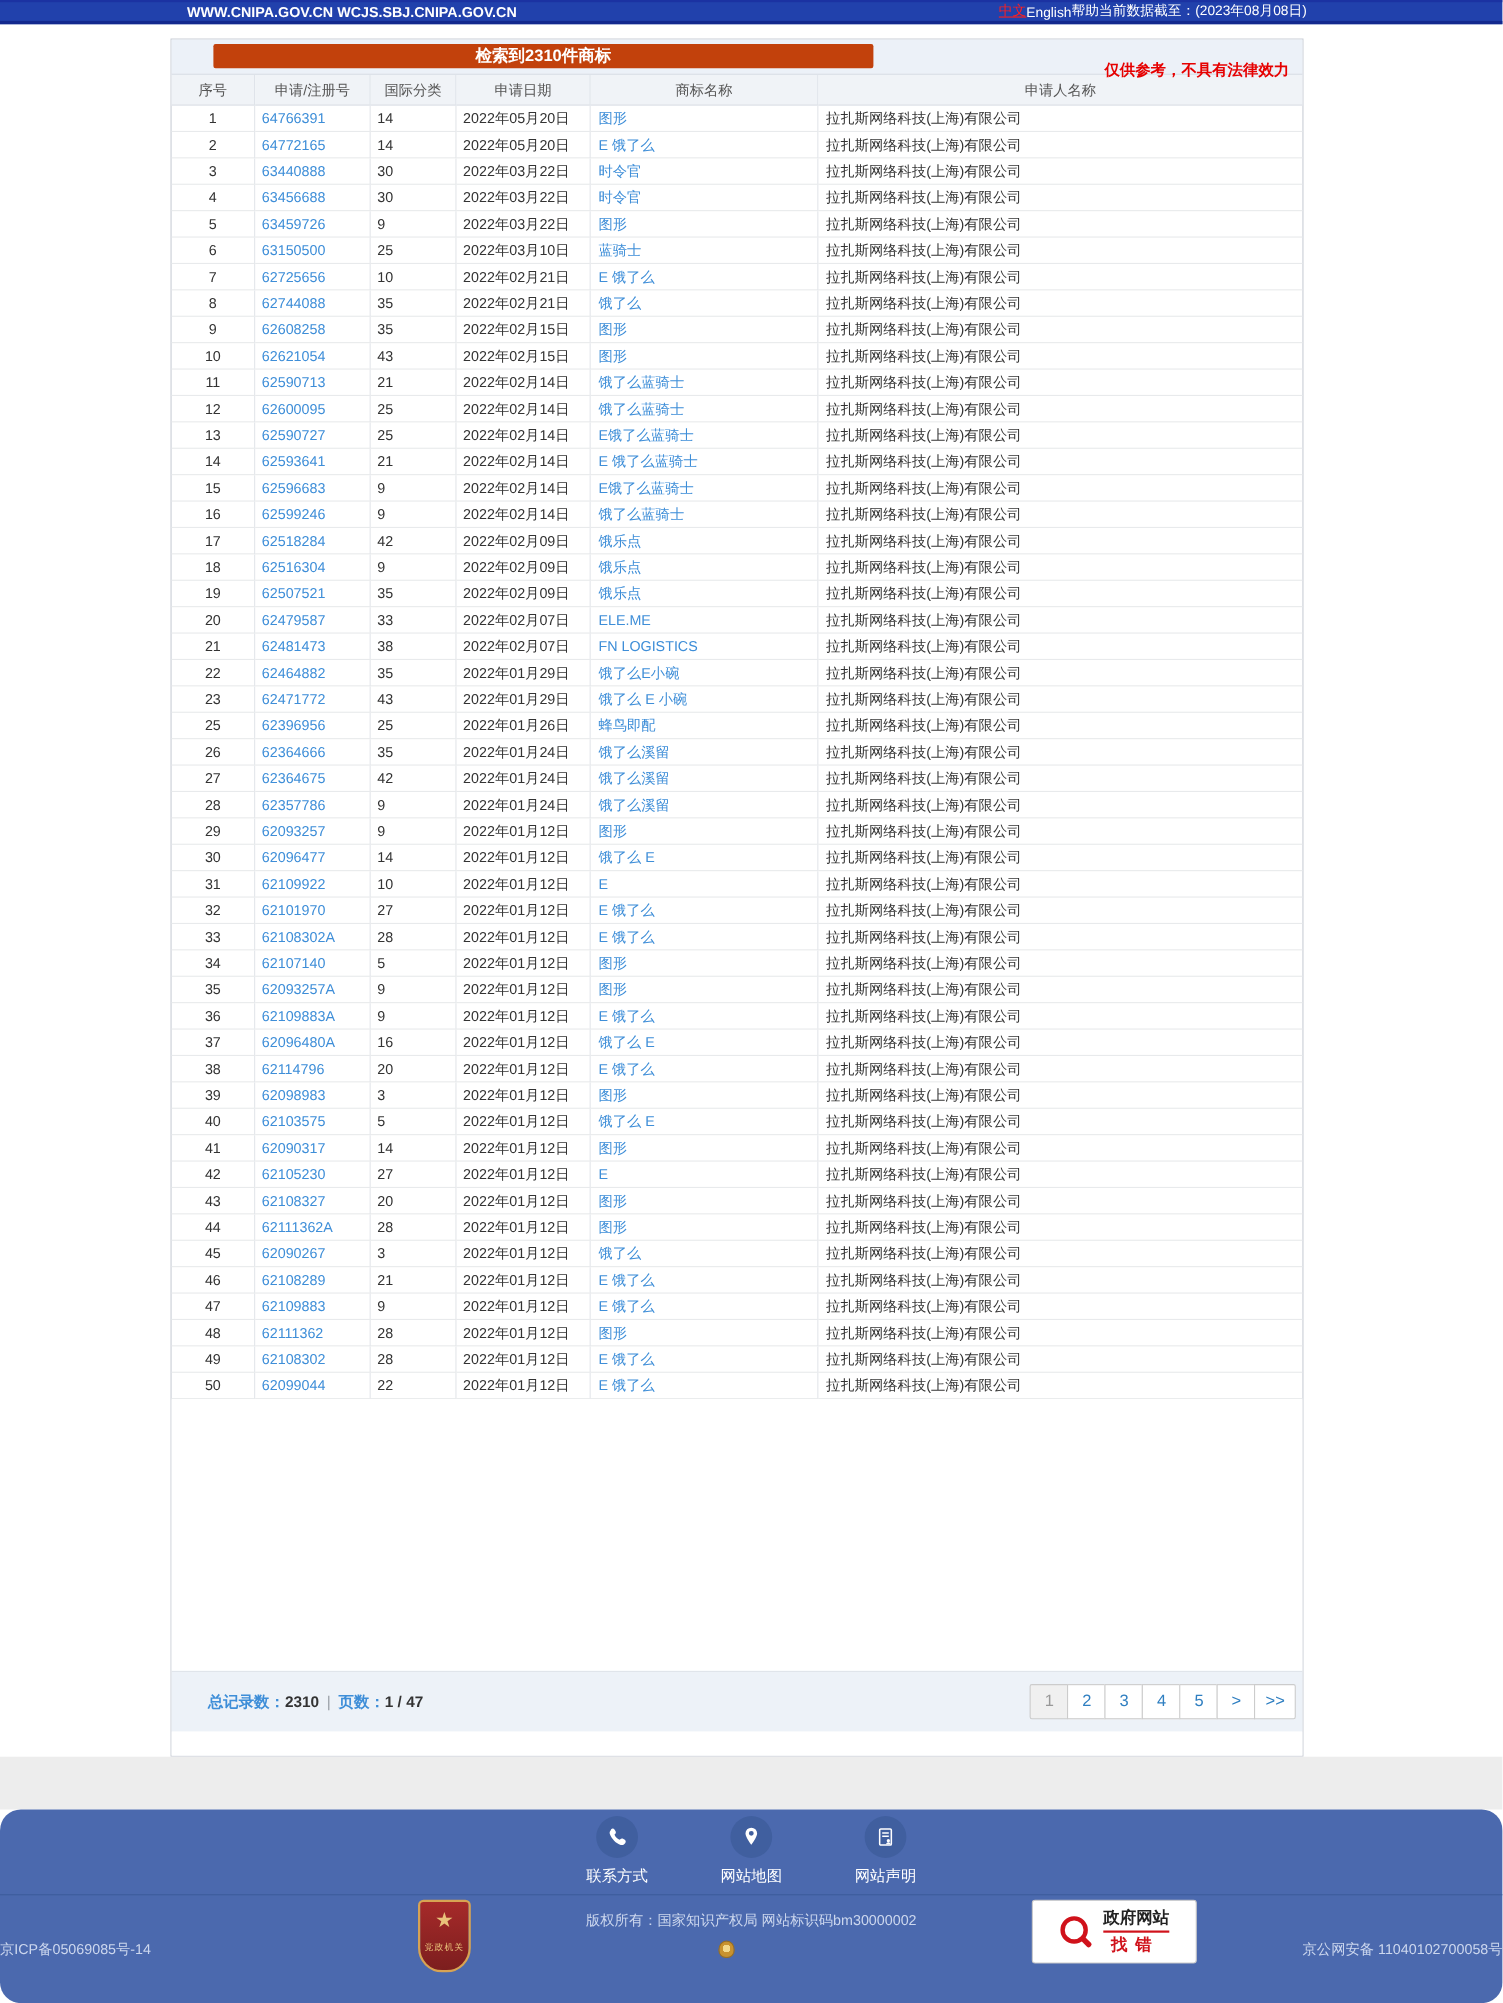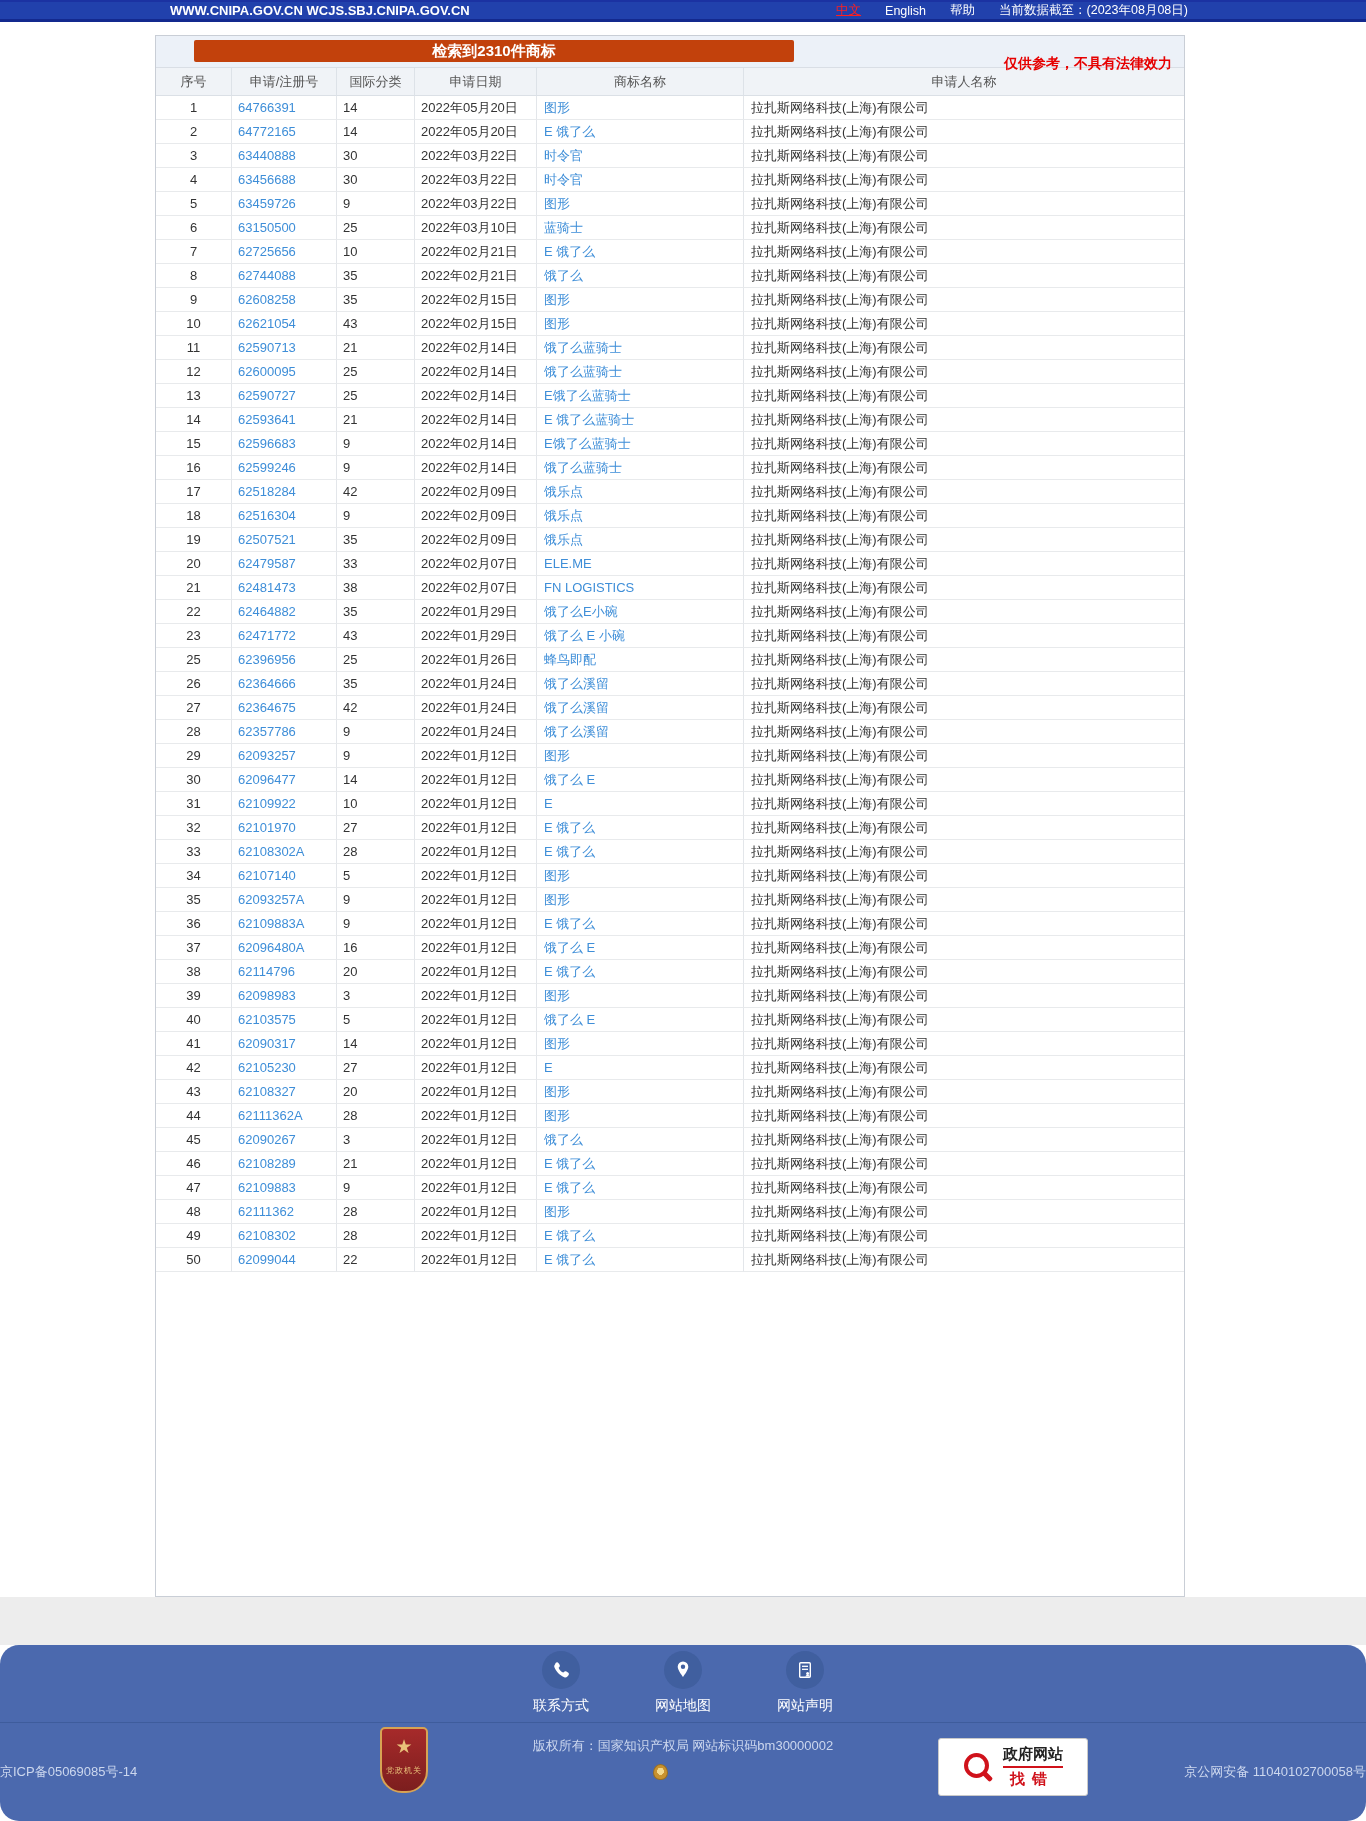--- a/index.html
+++ b/index.html
@@ -7,21 +7,21 @@
   body {
     width:1366px; height:1821px; position:relative; overflow:hidden;
     background:#ffffff;
     font-family:"Liberation Sans","DejaVu Sans",sans-serif;
   }
   
   .navbar{ height:22px; background:#2141ac; border-top:2px solid #1b32a2; border-bottom:3px solid #13298e; }
   .nav-inner{ width:1045px; margin-left:155px; padding:0 12px 0 15px; height:17px;
     display:flex; justify-content:space-between; align-items:center; }
   .nav-url{ color:#fff; font-weight:bold; font-size:13px; white-space:nowrap; }
-  .nav-right{ display:flex; gap:24px; align-items:center; font-size:12.5px; color:#fff; white-space:nowrap; }
+  .nav-right{ display:flex; align-items:center; font-size:12.5px; color:#fff; white-space:nowrap; }
   .nav-right .lang-zh{ color:#ff1f1f; text-decoration:underline; cursor:pointer; }
   .nav-right .nav-link{ cursor:pointer; }
   
   .container{ position:absolute; left:155px; top:35px; width:1030px; height:1562px;
     background:#fff; border:1px solid #c9ced6; display:flex; flex-direction:column; }
   .info-strip{ flex:0 0 32px; background:#ecf1f8; border-bottom:1px solid #d9dee5; position:relative; }
   .result-btn{ position:absolute; left:38px; top:4px; width:600px; height:22px; background:#c2410c;
     border-radius:2px; color:#fff; font-size:15px; text-align:center; line-height:22px;font-weight:bold; }
   .disclaimer{ position:absolute; right:12px; top:12px; line-height:31px; color:#e60000; font-weight:bold; font-size:14px; }
   
@@ -62,21 +62,21 @@
   .copy2{ text-align:center; margin-top:8px; color:#ccd7ee; font-size:13px;
     display:flex; justify-content:space-between; align-items:center; gap:8px; }
   .police-icon{ width:15px; height:16px; border:1px solid #9a6f1f; border-radius:50% 50% 46% 46% / 55% 55% 45% 45%;
     background:radial-gradient(circle at 50% 45%, #f3d98b 0 34%, #c8922f 35% 100%); }
   .gov-badge{ position:absolute; left:380px; top:4px; width:48px; height:66px; cursor:pointer;
     border:2px solid #d7a353; border-radius:5px 5px 22px 22px;
     background:linear-gradient(#a62a2a,#7c1e1e); text-align:center; color:#e9c27a; }
   .gb-emblem{ font-size:19px; line-height:36px; color:#e9c27a; }
   .gb-text{ font-size:8px; letter-spacing:1px; color:#e9c27a; }
   .find-error{ position:absolute; left:938px; top:4px; width:150px; height:58px; background:#fff;
-    border:1px solid #c9c9c9; border-radius:3px; display:flex; align-items:center; justify-content:center; gap:10px; cursor:pointer;margin-top:11px; }
+    border:1px solid #c9c9c9; border-radius:3px; display:flex; align-items:center; justify-content:center; gap:10px; cursor:pointer; }
   .mag{ width:30px; height:30px; position:relative; }
   .mag::before{ content:''; position:absolute; width:17px; height:17px; border:4px solid #d0121b; border-radius:50%; left:1px; top:1px; }
   .mag::after{ content:''; position:absolute; width:11px; height:5px; background:#d0121b; transform:rotate(45deg);
     left:19px; top:22px; border-radius:2px; }
   .fe-t1{ font-size:15px; font-weight:bold; color:#222; white-space:nowrap; }
   .fe-line{ height:2px; background:#d0121b; margin:2px 0; }
   .fe-t2{ font-size:15px; font-weight:bold; color:#d0121b; letter-spacing:7px; padding-left:7px; white-space:nowrap; }
 </style>
 </head>
 <body>
@@ -509,20 +509,34 @@
           <td class="c2">22</td>
           <td class="c3">2022年01月12日</td>
           <td class="c4"><a>E 饿了么</a></td>
           <td class="c5">拉扎斯网络科技(上海)有限公司</td>
         </tr>
       </tbody>
   </table>
 
   <div class="spacer"></div>
 
+  <div class="totals">
+    <div class="totals-text">
+      <span>总记录数：</span><span class="num">2310</span><span class="sep">|</span><span>页数：</span><span class="num">1 / 47</span>
+    </div>
+    <div class="pager">
+        <div class="page-btn current">1</div>
+        <div class="page-btn">2</div>
+        <div class="page-btn">3</div>
+        <div class="page-btn">4</div>
+        <div class="page-btn">5</div>
+        <div class="page-btn">&gt;</div>
+        <div class="page-btn">&gt;&gt;</div>
+      </div>
+  </div>
 
   <div class="bottom-pad"></div>
 </div>
 
 <div class="band"></div>
 
 <div class="footer">
   <div class="footer-links">
     <div class="flink">
       <div class="ficon">

